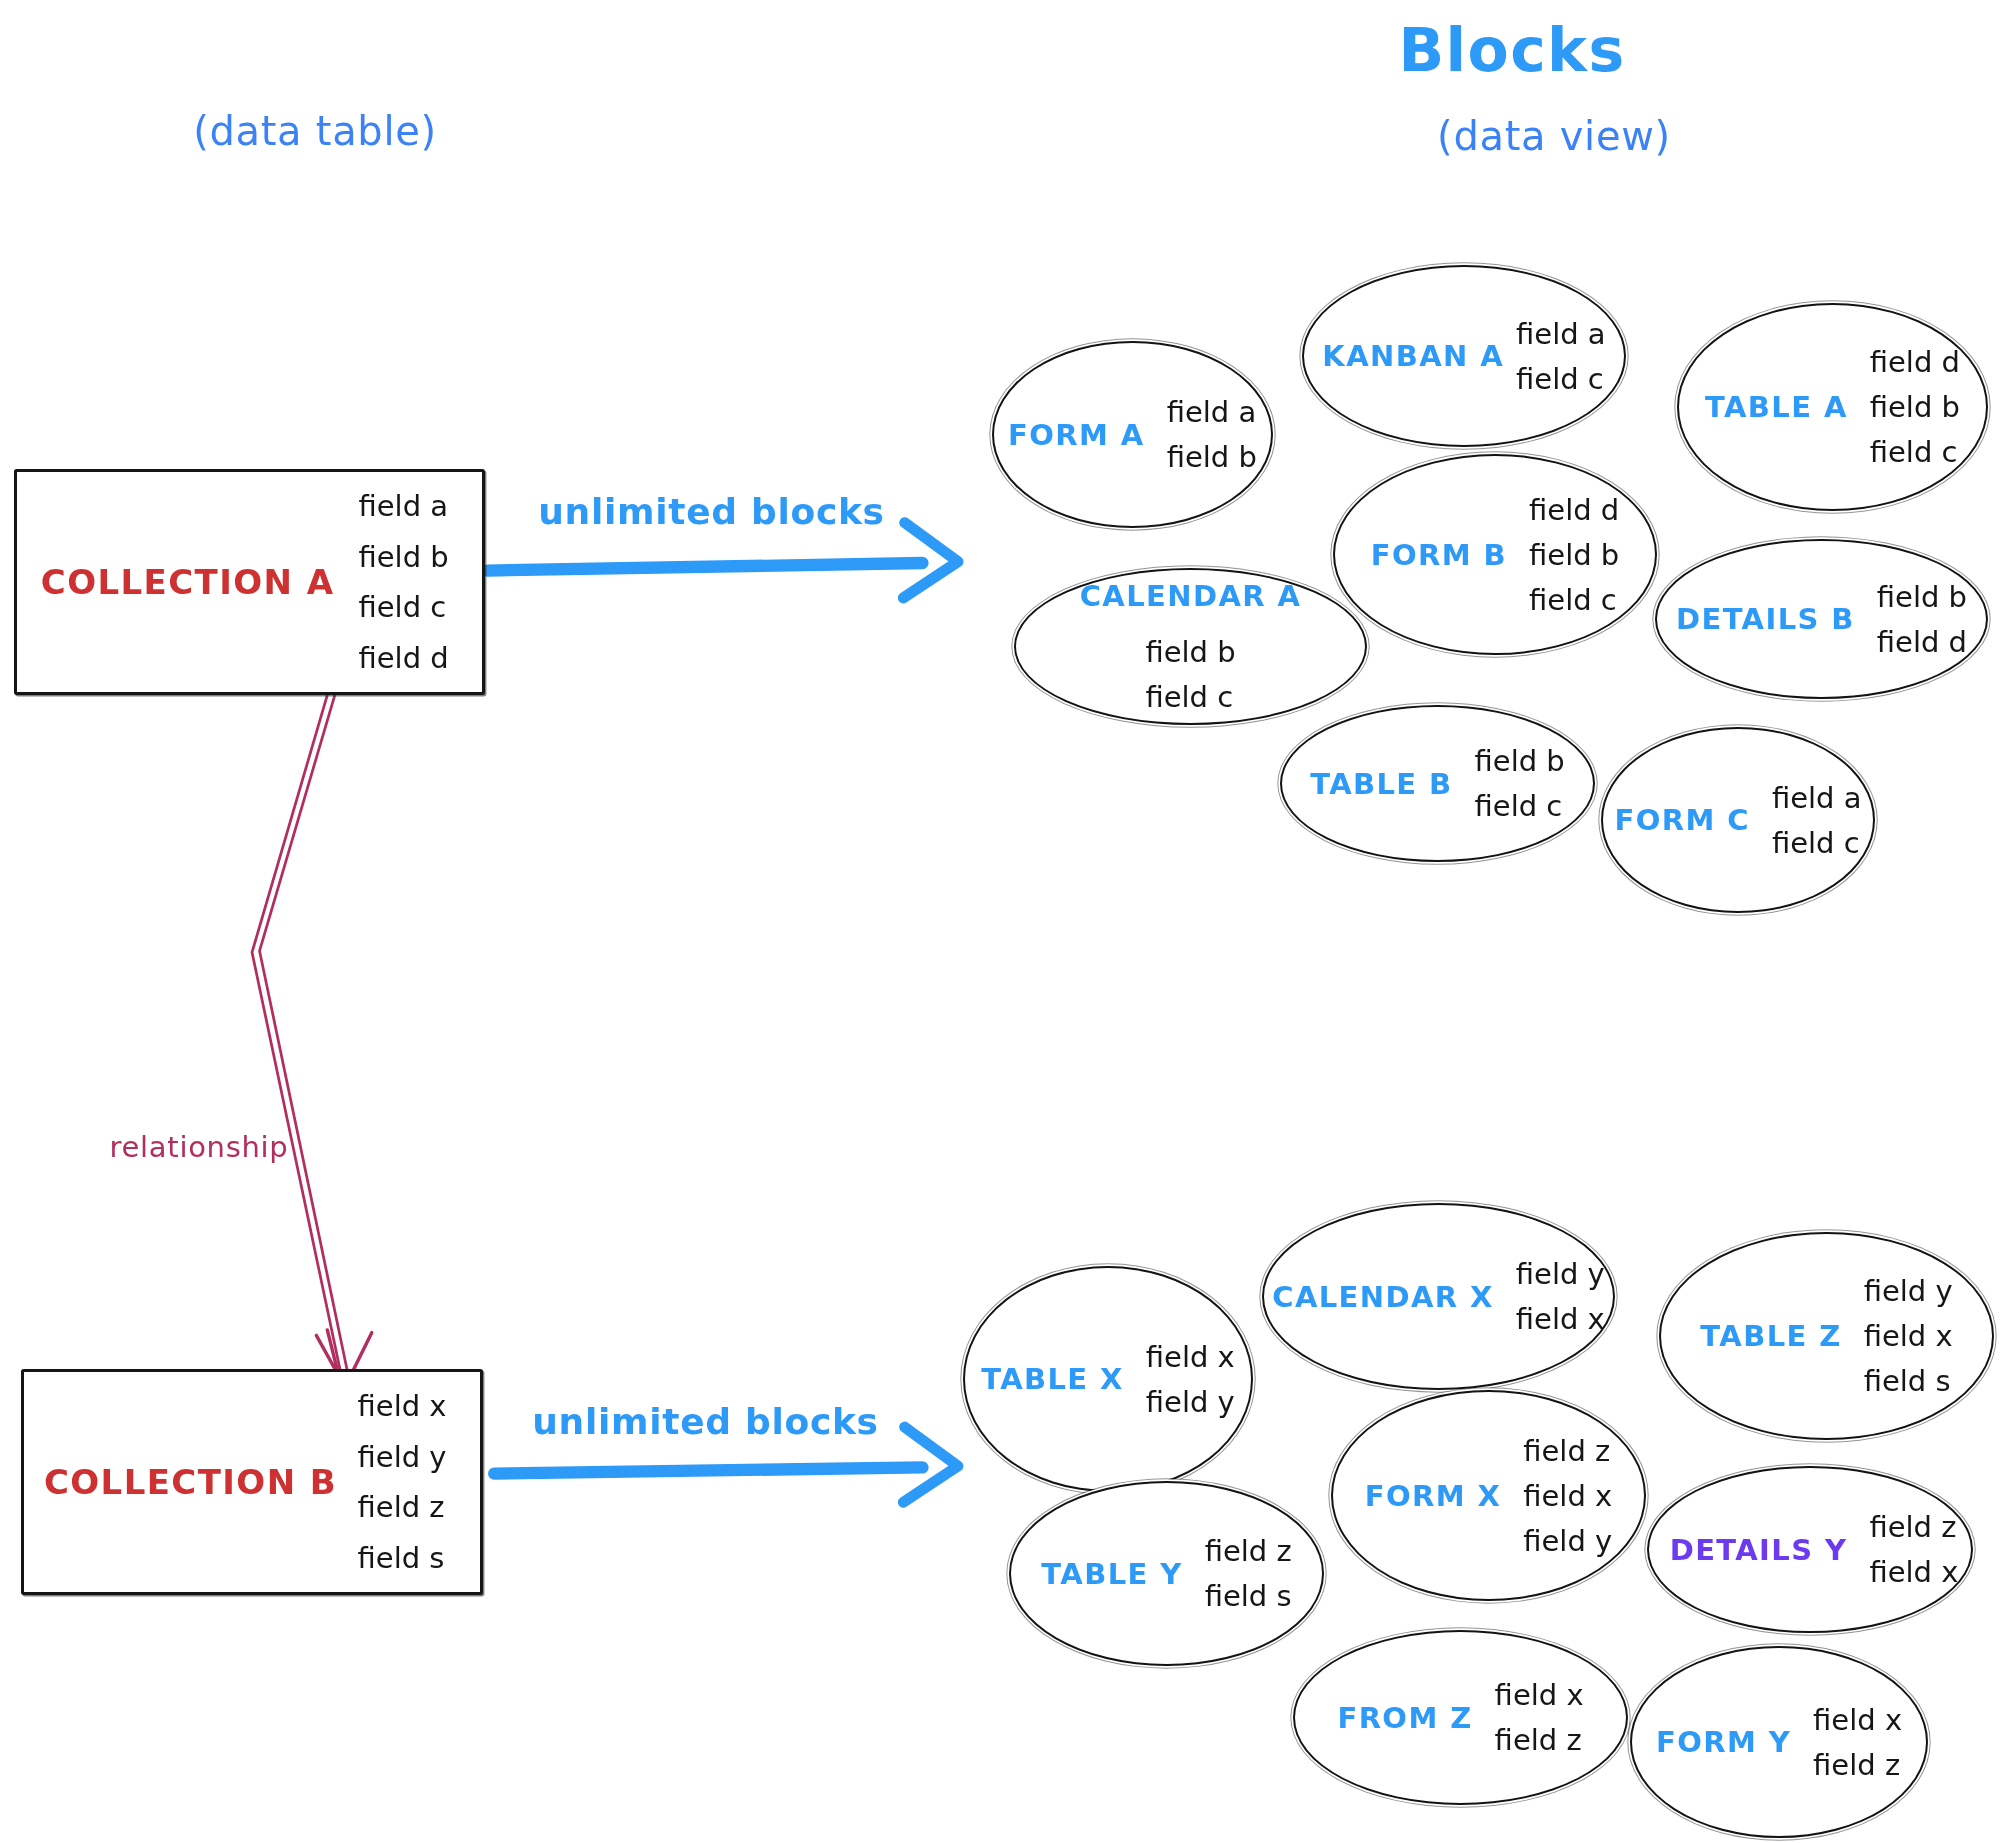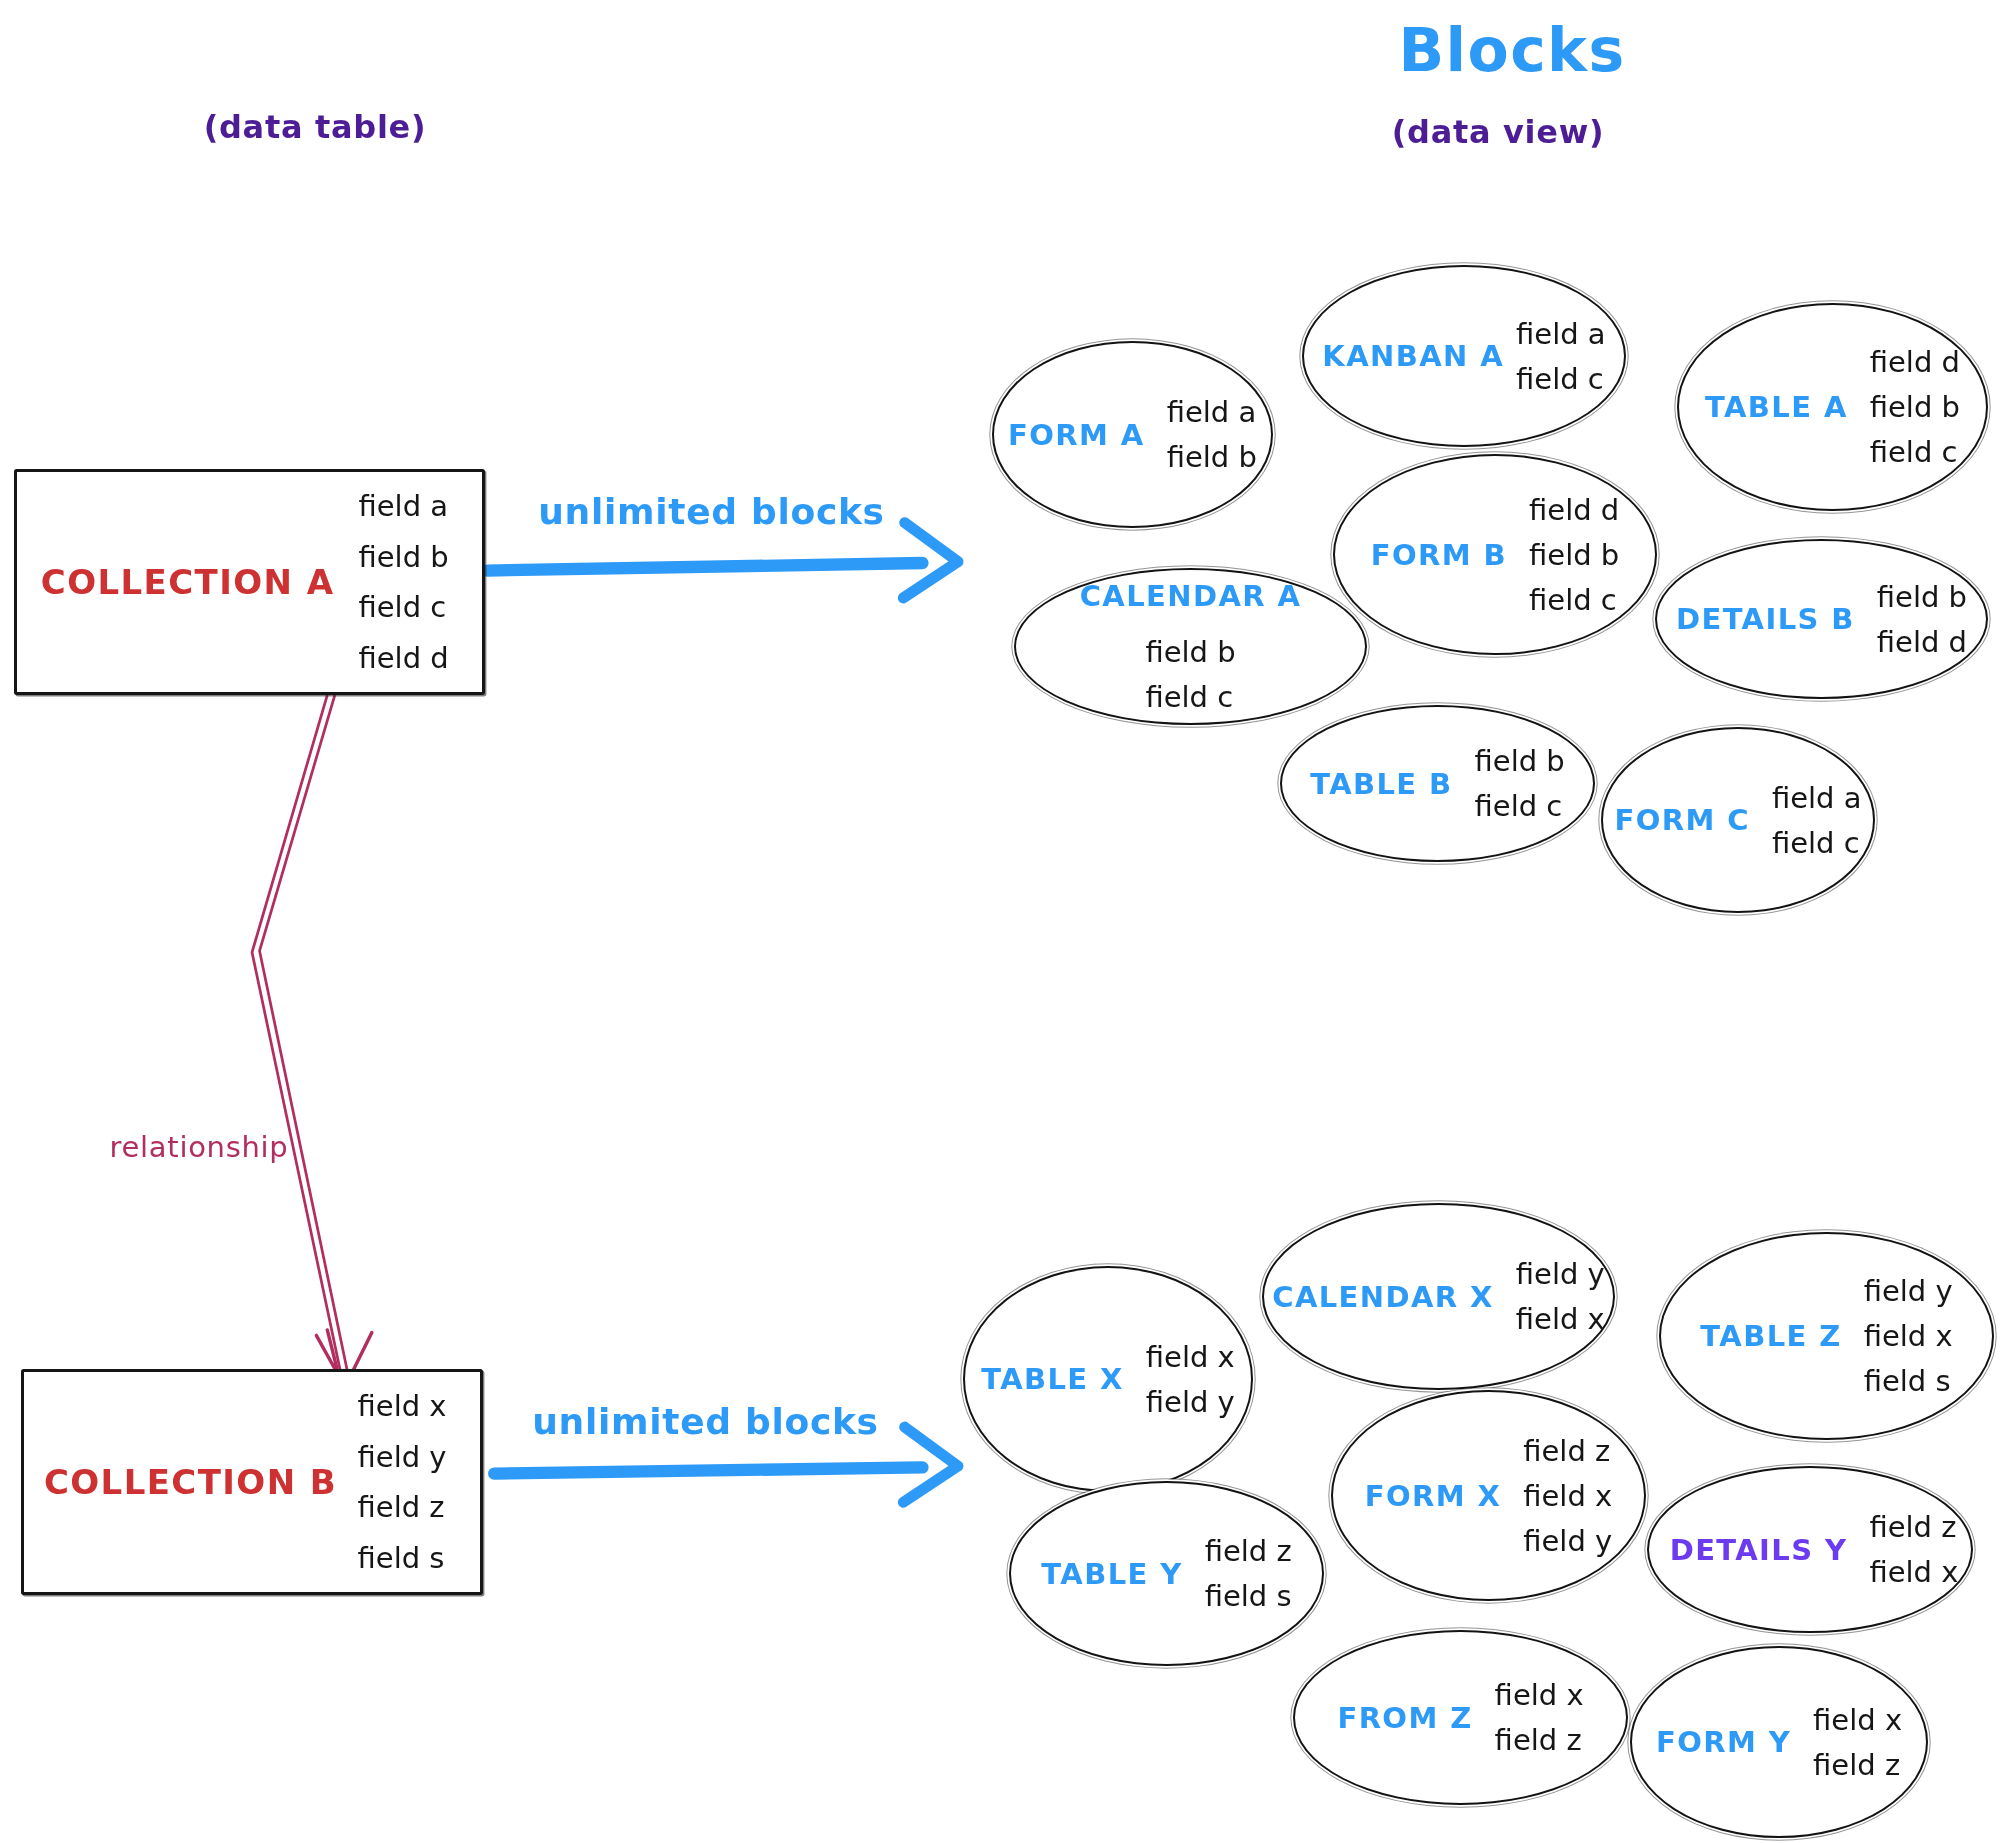--- a/index.html
+++ b/index.html
@@ -7,22 +7,22 @@
     position:relative; width:2005px; height:1843px; background:#ffffff;
     font-family:"DejaVu Sans", sans-serif; overflow:hidden; color:#1a1a1a;
   }
   svg.connectors { position:absolute; left:0; top:0; width:2005px; height:1843px; pointer-events:none; }
 
   .title {
     position:absolute; text-align:center; color:#2e9af7;
     font-size:60px; font-weight:700; letter-spacing:1.4px;
   }
   .subtitle {
-    position:absolute; text-align:center; color:#4c1d95;
-    font-size:32px; font-weight:700; letter-spacing:0.7px;
+    position:absolute; text-align:center; color:#3b82f6;
+    font-size:40px; font-weight:400; letter-spacing:0.7px;
   }
 
   .colbox {
     position:absolute; background:#fff; border:3.1px solid #161616; border-radius:2.7px;
     box-sizing:border-box; display:flex; align-items:center;
     box-shadow: 1.4px 1.4px 0 0 rgba(22,22,22,.55);
   }
   .cname {
     flex:1; text-align:center; color:#cd3131; font-size:34px; font-weight:600;
     letter-spacing:1.4px; white-space:nowrap;
@@ -71,21 +71,21 @@
     </g>
     <g>
       <path d="M478,1016 L368,1392 L500,2018" stroke="#b12e5e" stroke-width="4" fill="none"></path>
       <path d="M489,1016 L379,1390 L509,2012" stroke="#b12e5e" stroke-width="4" fill="none"></path>
       <path d="M462,1952 L503,2026 M543,1948 L504,2027 M478,1944 L496,2016" stroke="#b12e5e" stroke-width="5" stroke-linecap="round" fill="none"></path>
     </g>
   </svg>
 
   <div class="subtitle" style="left:0; top:108px; width:630px;">(data table)</div>
   <div class="title" style="left:1218px; top:15px; width:588px;">Blocks</div>
-  <div class="subtitle" style="left:1204px; top:113px; width:588px;">(data view)</div>
+  <div class="subtitle" style="left:1260px; top:113px; width:588px;">(data view)</div>
 
   <div class="colbox" style="left:13.7px; top:469px; width:471px; height:226px;">
     <div class="cname">COLLECTION A</div>
     <div class="cfields">
       <span>field a</span>
       <span>field b</span>
       <span>field c</span>
       <span>field d</span>
     </div>
   </div>

